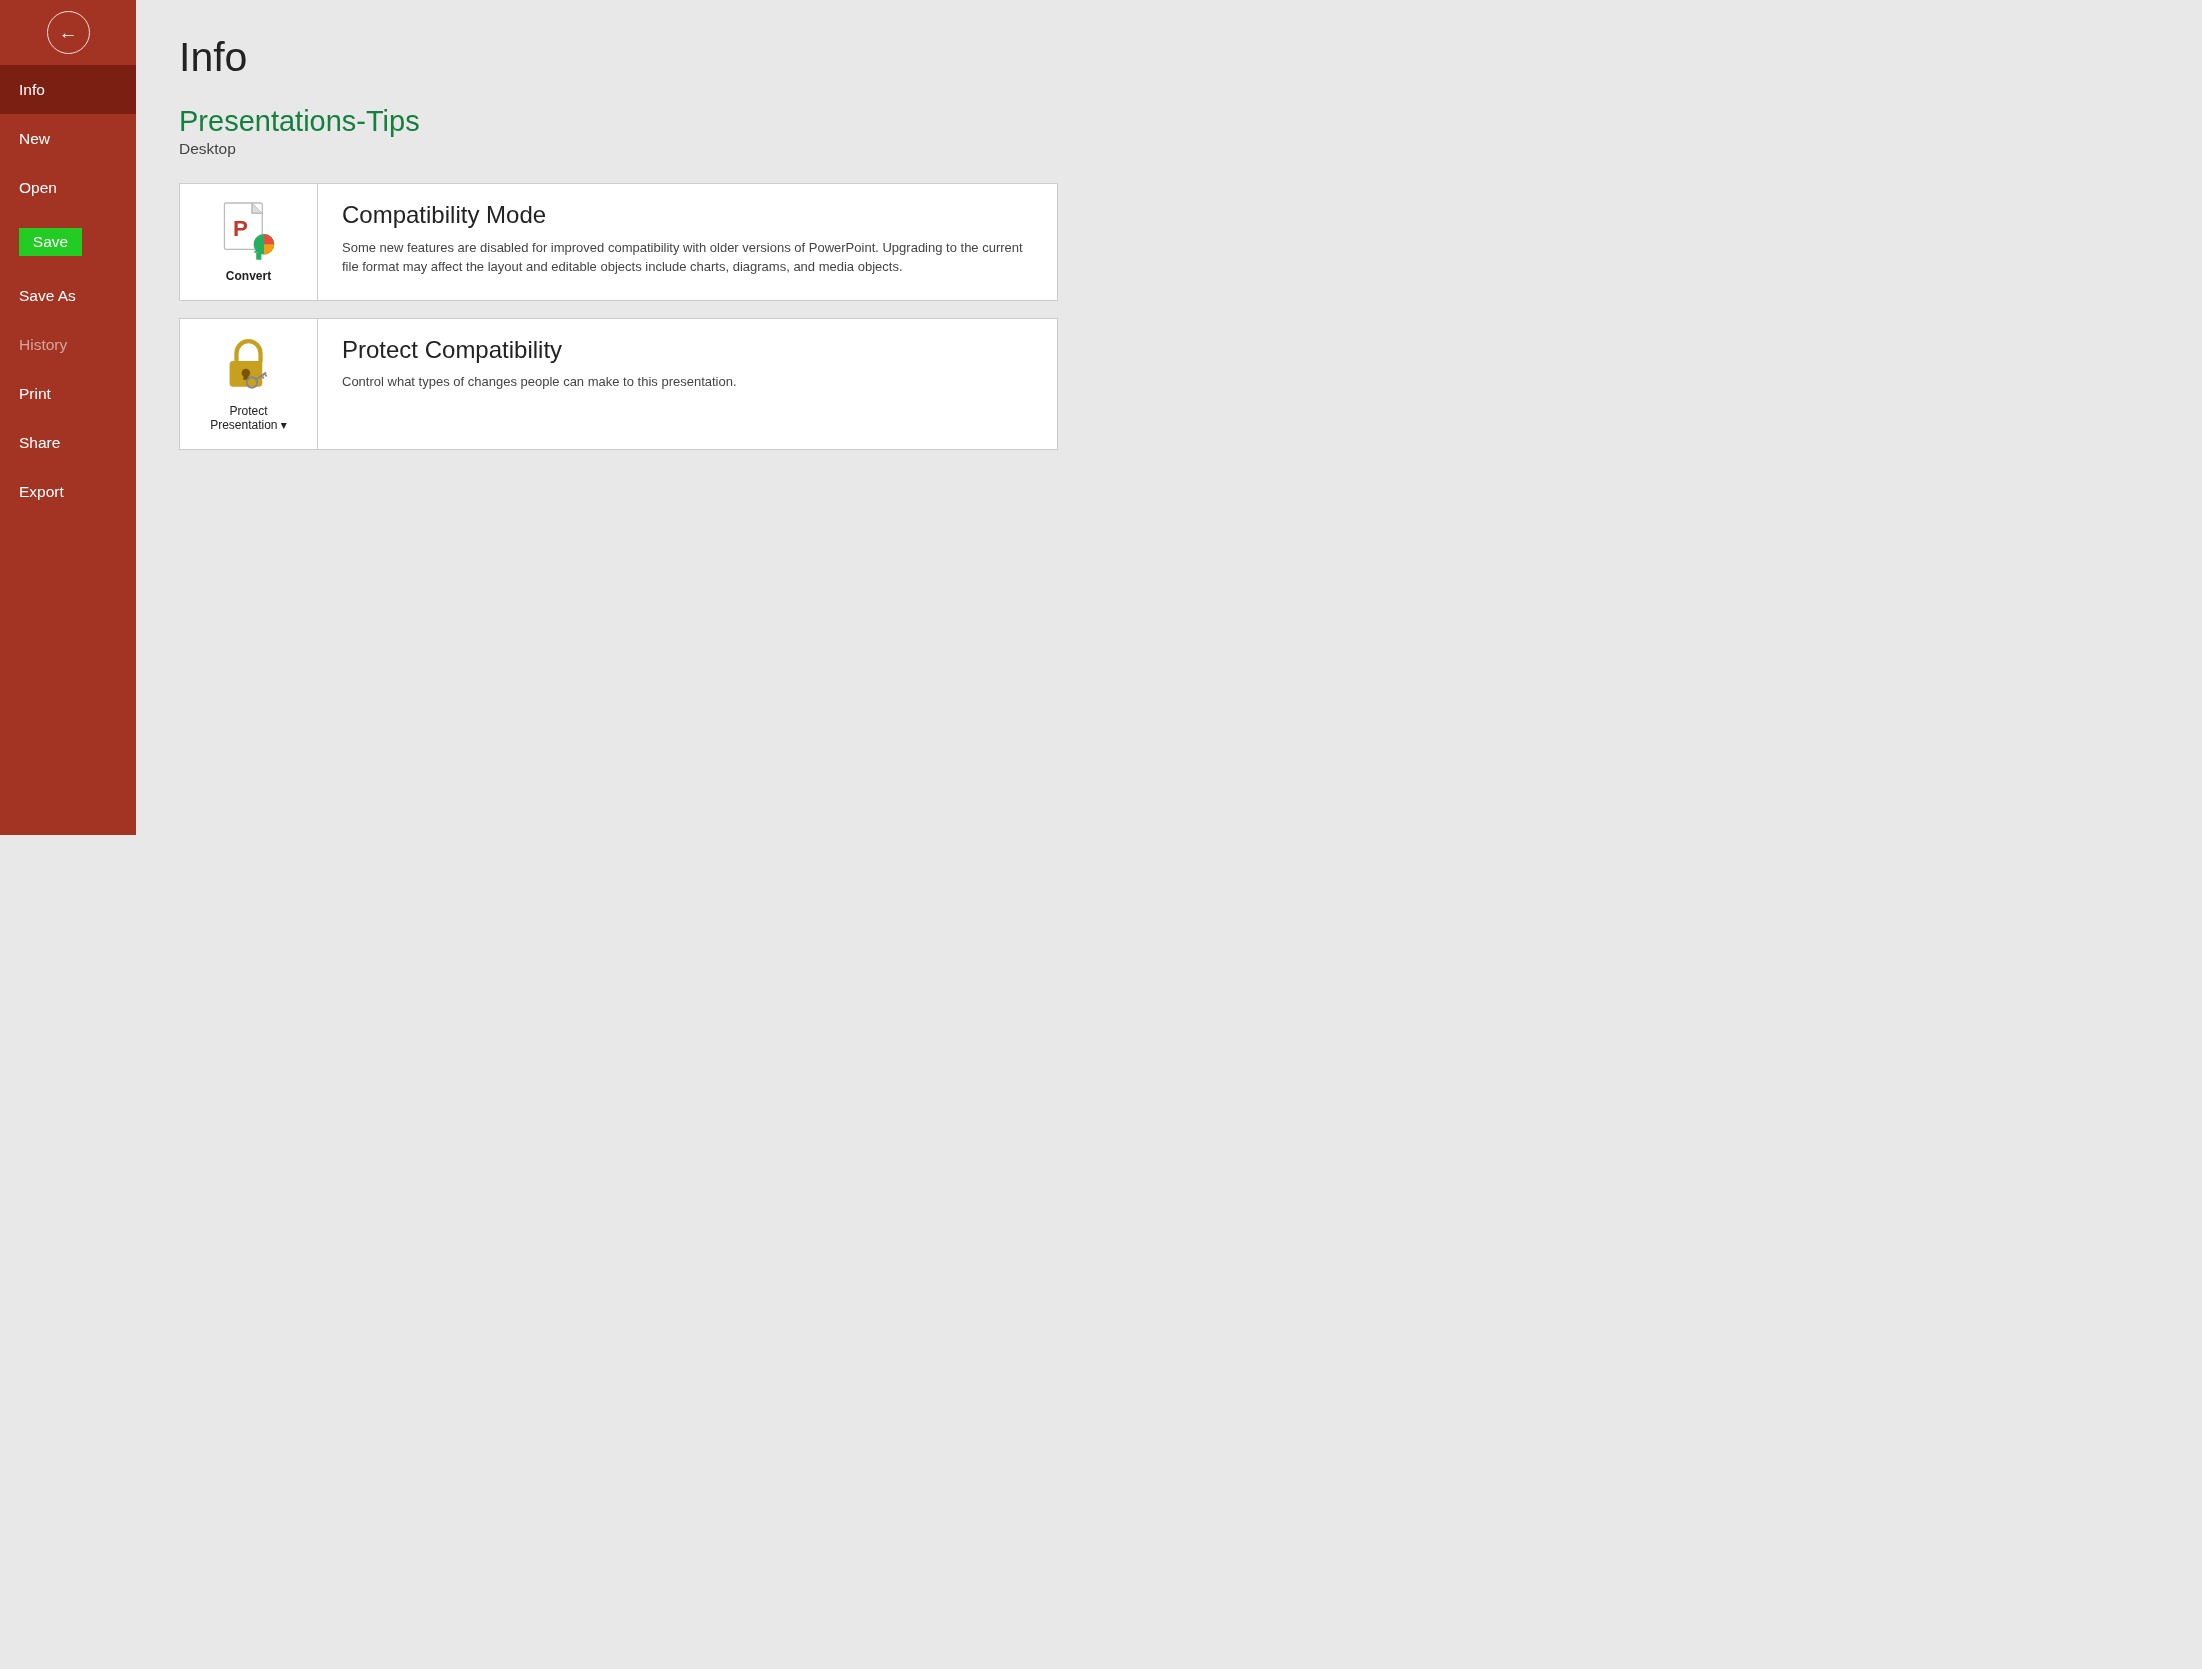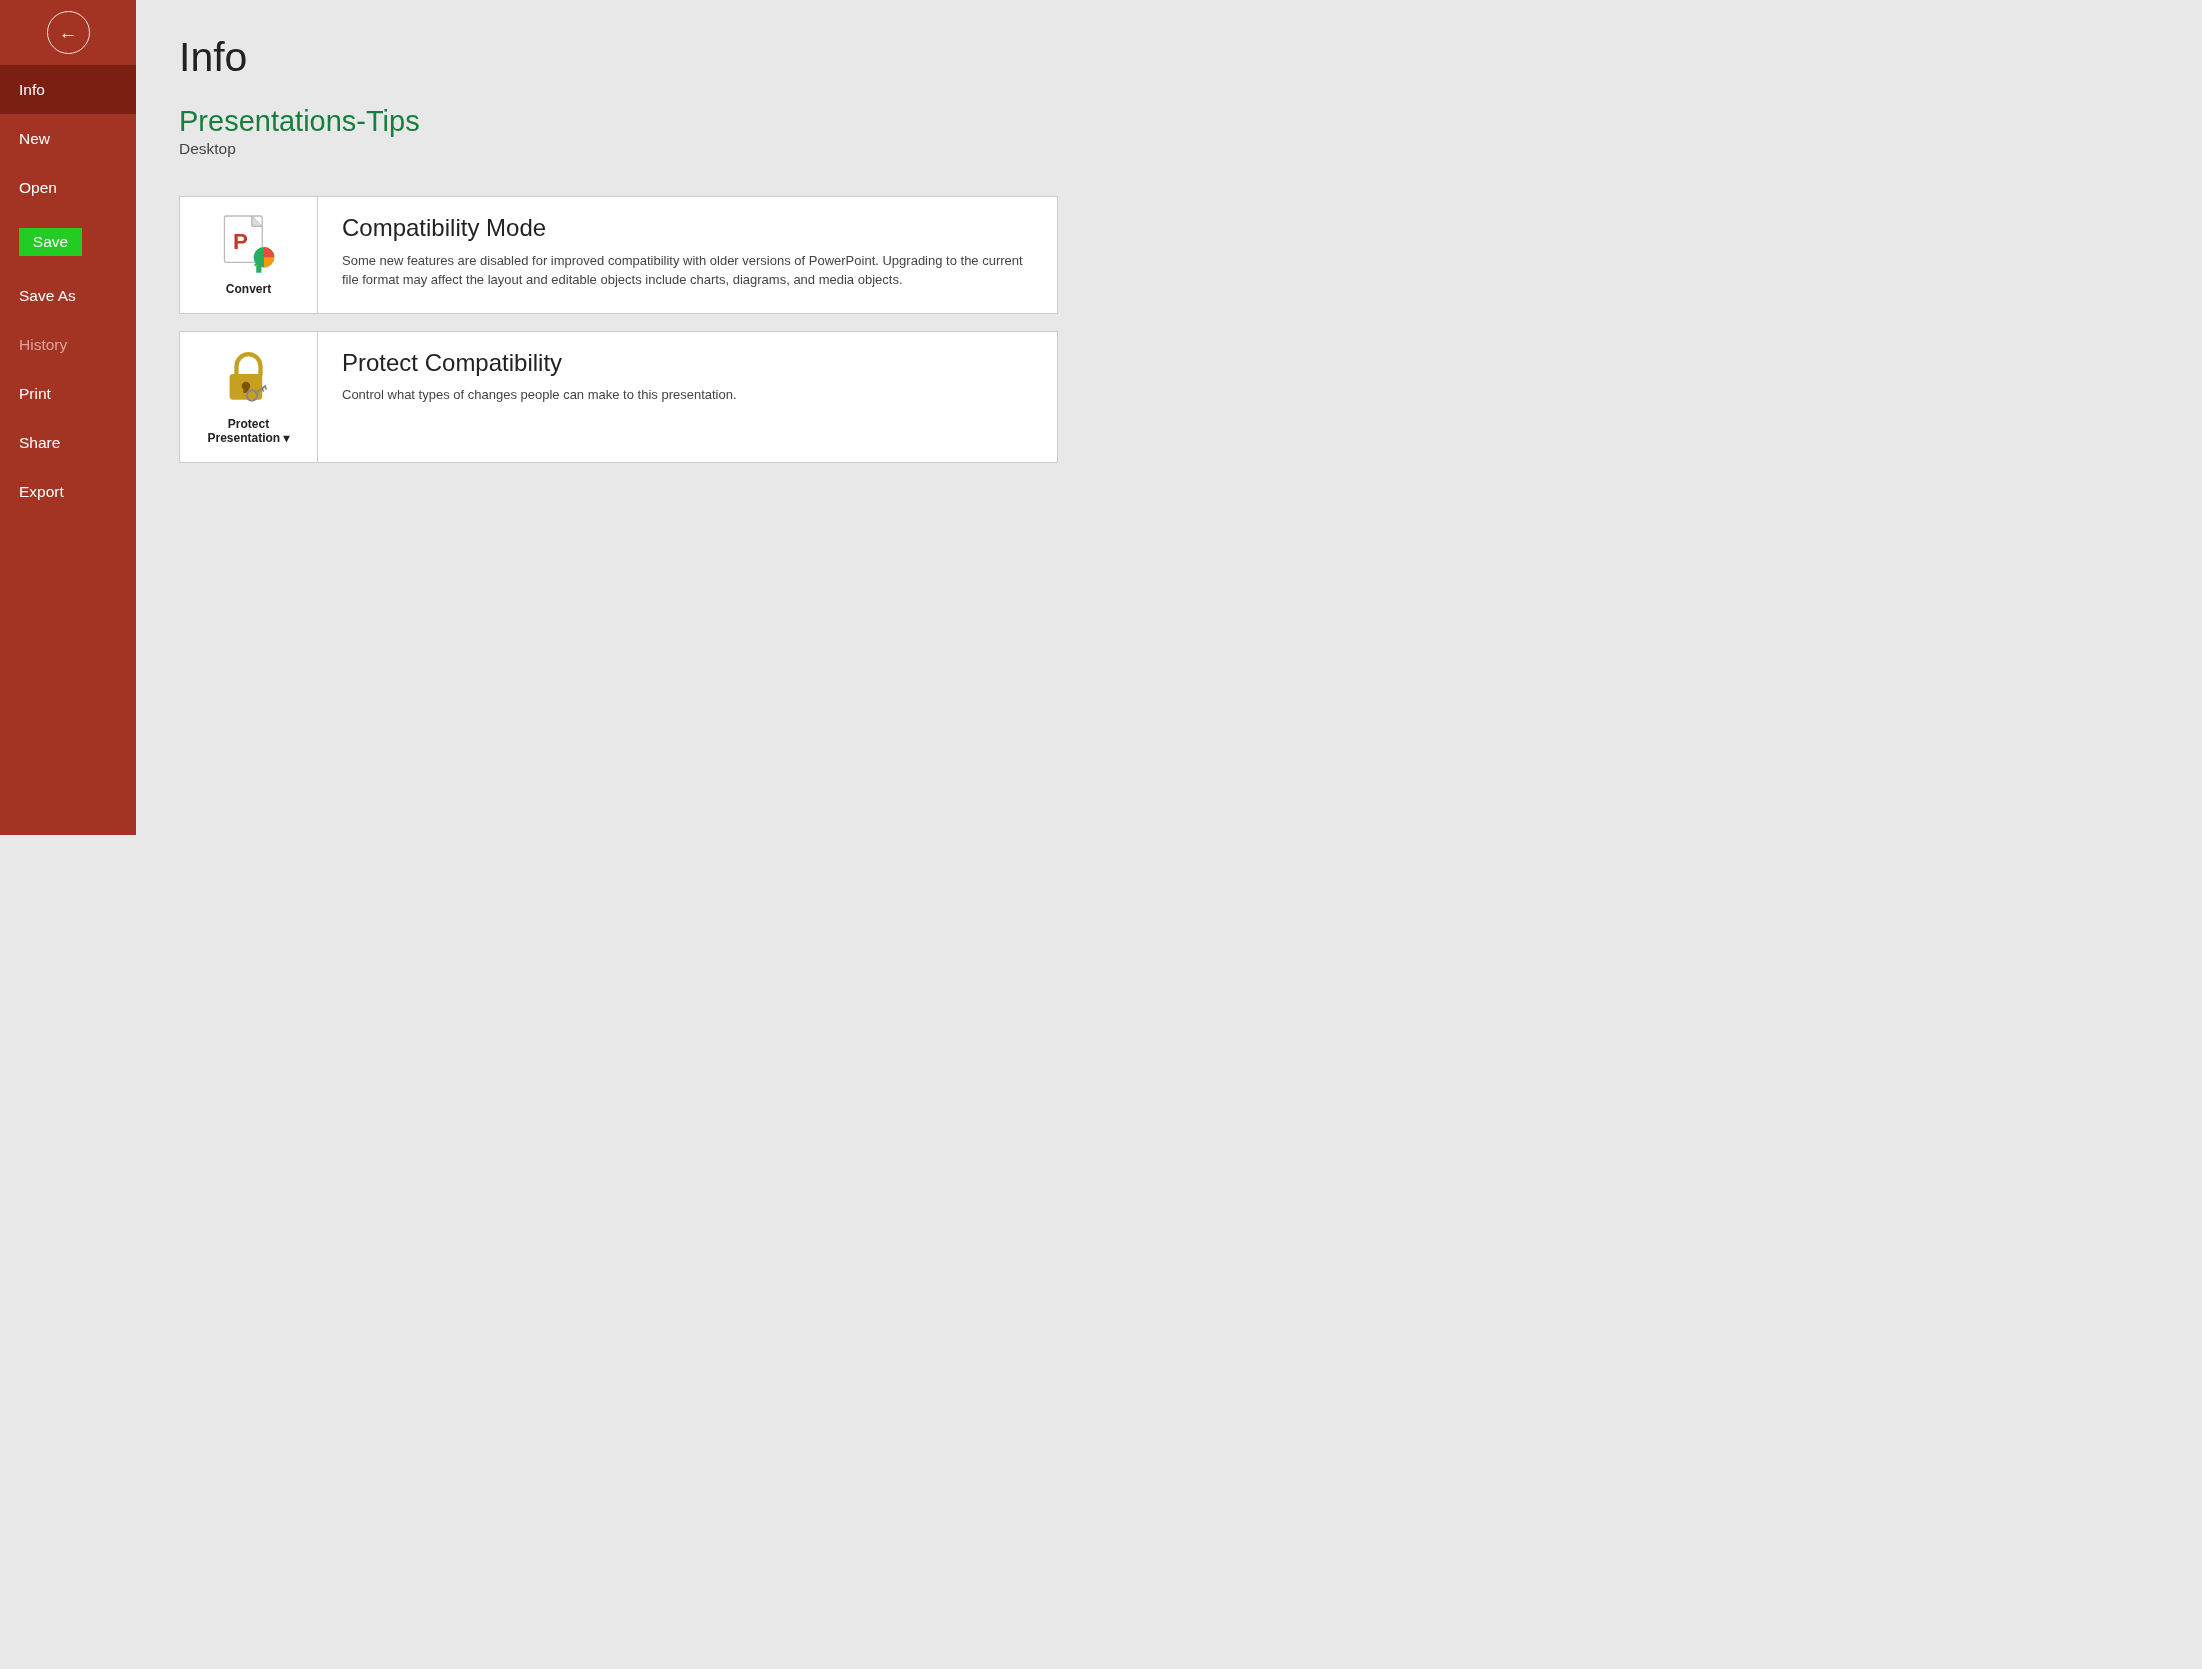--- a/index.html
+++ b/index.html
@@ -97,21 +97,21 @@
     .file-name {
       font-size: 29px;
       color: #15803d;
       font-weight: 400;
       margin-bottom: 2px;
     }
 
     .file-location {
       font-size: 15.5px;
       color: #444;
-      margin-bottom: 38px;
+      margin-bottom: 25px;
     }
 
     .info-card {
       background: white;
       border: 0.9px solid #ccc;
       display: flex;
       align-items: stretch;
       margin-bottom: 17px;
       min-height: 103px;
     }
@@ -249,21 +249,21 @@
         <circle cx="29" cy="43" r="5" fill="#7a5500"></circle>
         <rect x="26" y="43" width="6" height="8" fill="#7a5500"></rect>
 
         <g transform="translate(36,54) rotate(-35)">
           <circle cx="0" cy="0" r="6" fill="none" stroke="#888" stroke-width="2.5"></circle>
           <line x1="6" y1="0" x2="20" y2="0" stroke="#888" stroke-width="2.5"></line>
           <line x1="14" y1="0" x2="14" y2="4" stroke="#888" stroke-width="2"></line>
           <line x1="18" y1="0" x2="18" y2="4" stroke="#888" stroke-width="2"></line>
         </g>
       </svg>
-      <div class="card-icon-label" style="white-space:pre-line; text-align:center; font-size:12px; font-weight:700; margin-top:6.9px;">Protect
+      <div class="card-icon-label" style="white-space:pre-line; text-align:center; font-size:12px; font-weight:400; margin-top:6.9px;">Protect
 Presentation ▾</div>
     </div>
     <div class="card-content">
       <div class="card-title">Protect Compatibility</div>
       <div class="card-desc">Control what types of changes people can make to this presentation.</div>
     </div>
   </div>
 
 </div>
 

